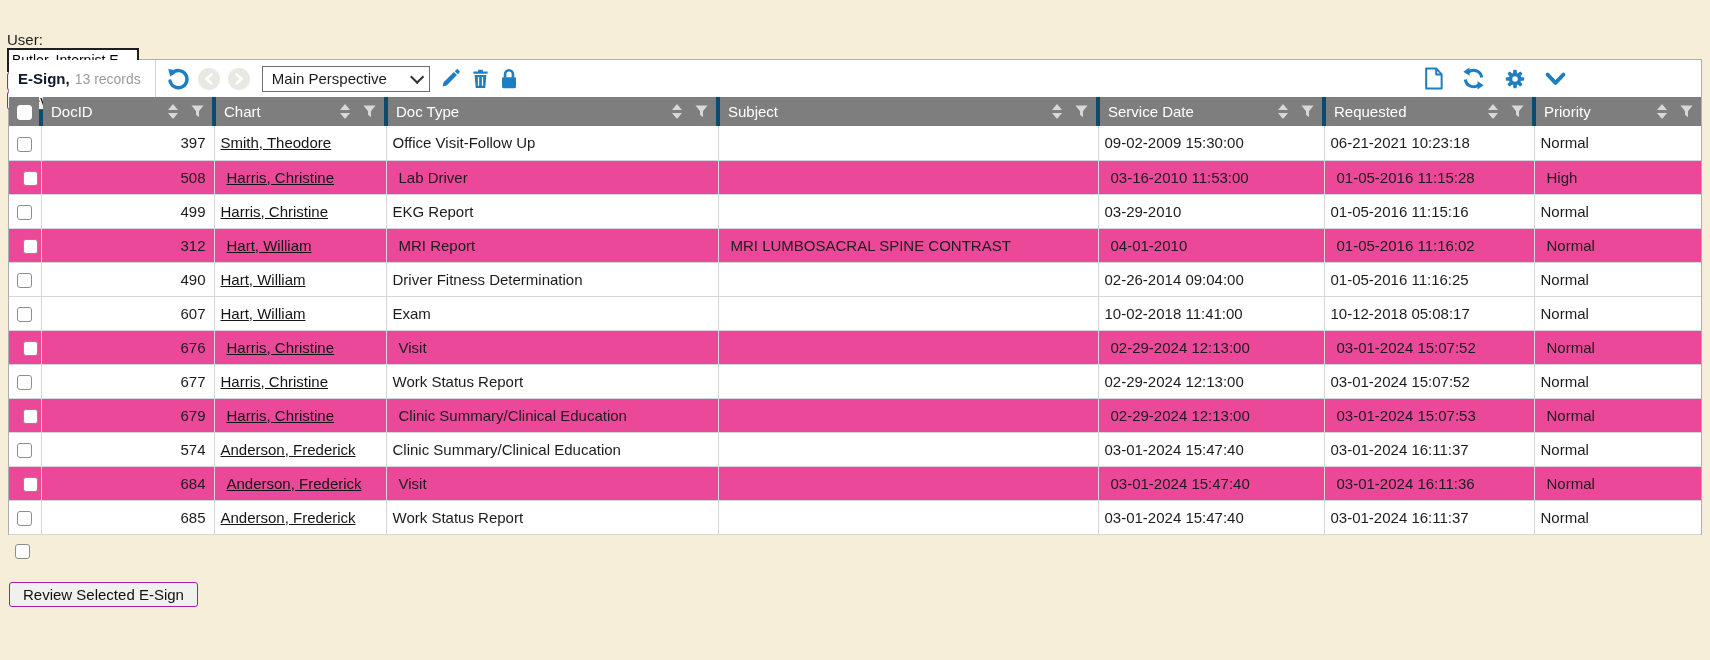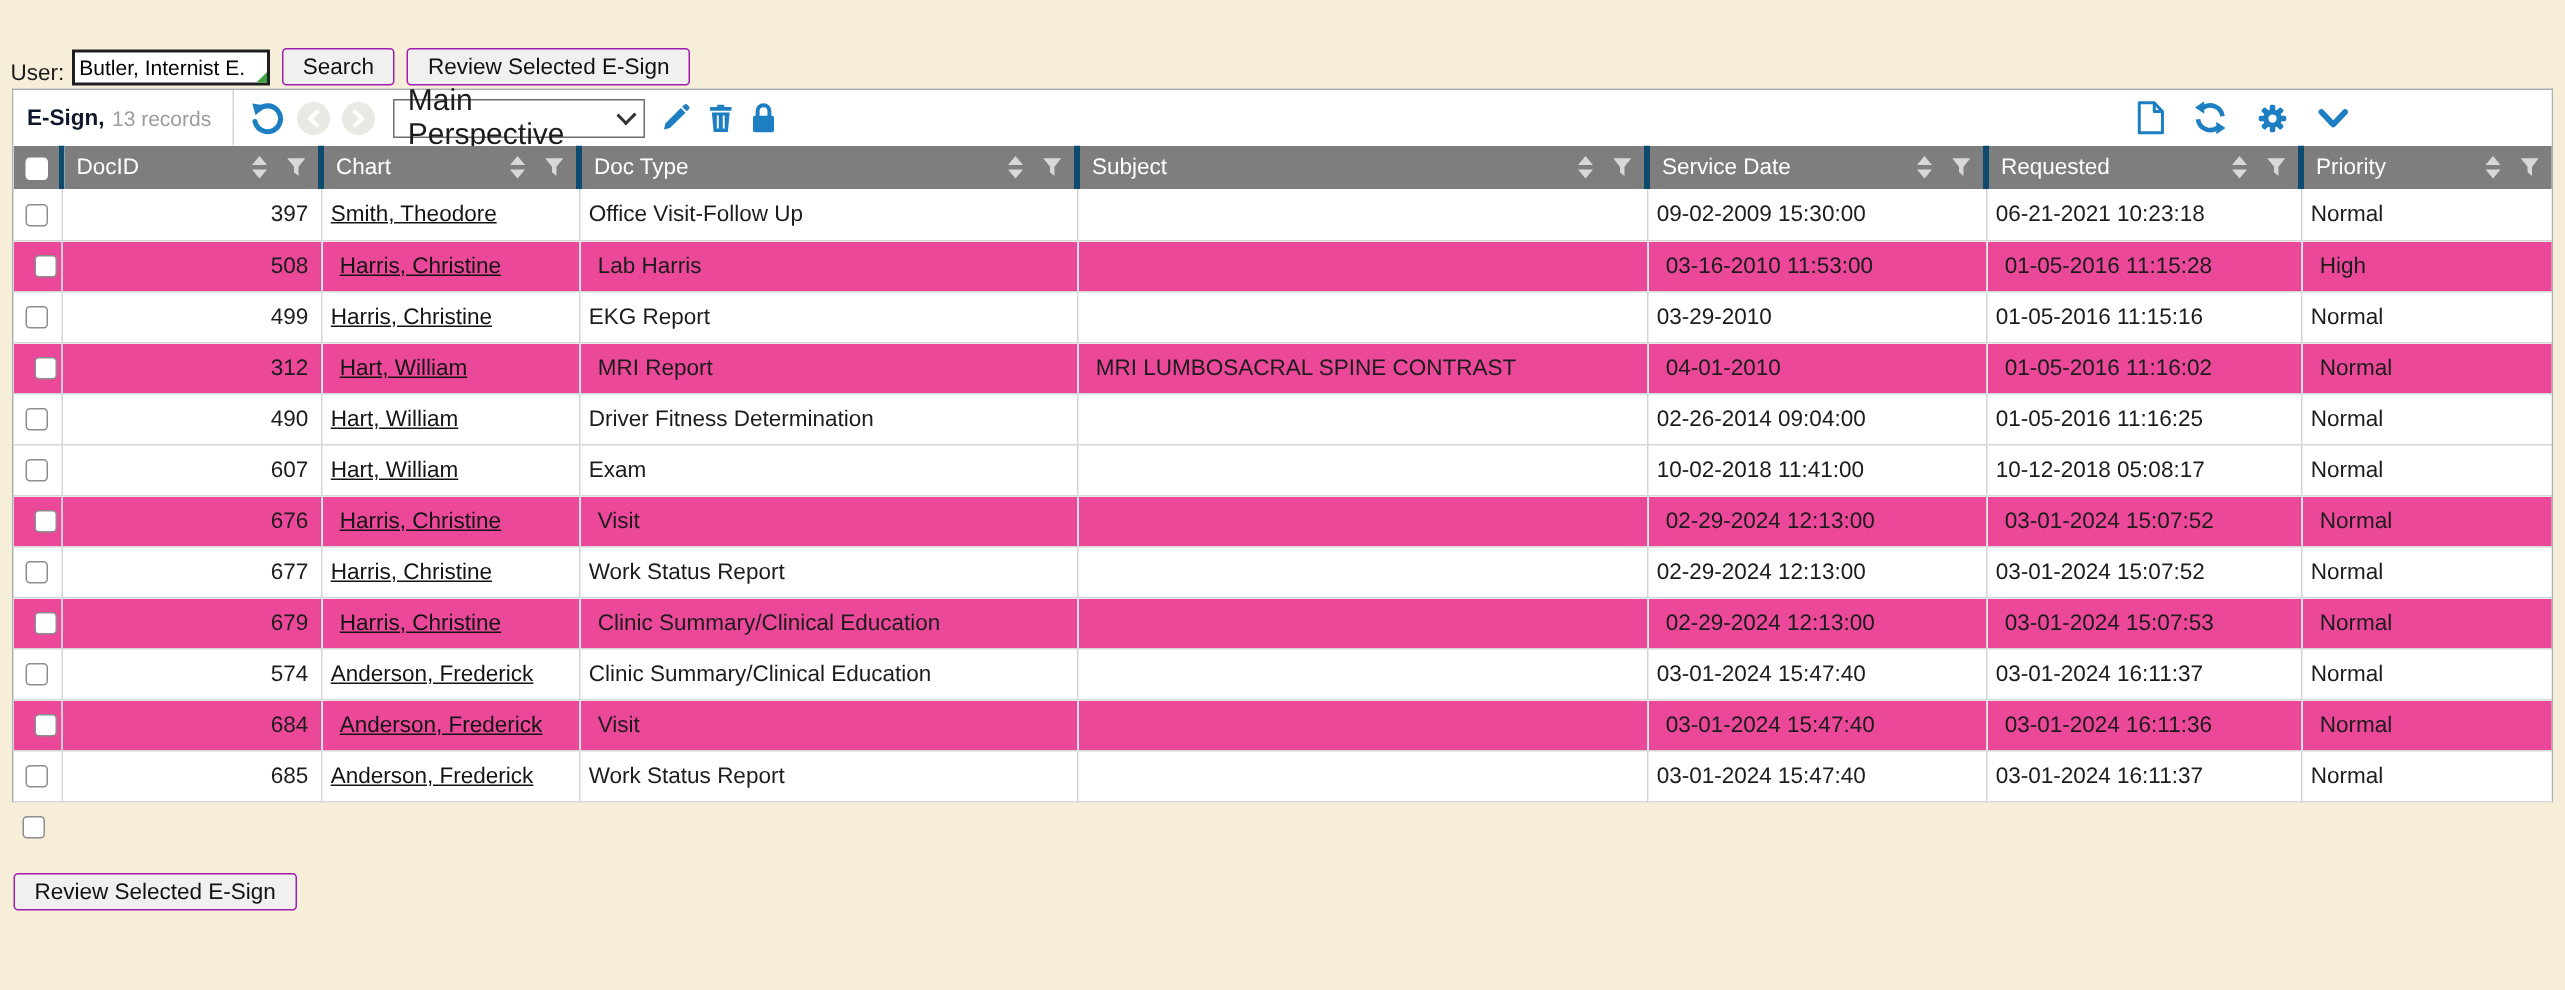--- a/index.html
+++ b/index.html
@@ -4,21 +4,21 @@
 <style>
   html,body{margin:0;padding:0;}
   body{
     width:1710px;height:660px;overflow:hidden;
     background:#f6eed9;
     font-family:"Liberation Sans","DejaVu Sans",sans-serif;
     color:#1c1c1c;
     -webkit-font-smoothing:antialiased;
   }
   
-  .user-bar{display:flex;align-items:flex-end;margin:31px 0 0 7px;height:26px;}
+  .user-bar{display:flex;align-items:flex-start;margin:31px 0 0 7px;height:26px;flex-direction:column;}
   .user-label{font-size:15px;margin-right:5px;}
   .user-input-wrap{position:relative;display:inline-block;margin-right:8px;}
   .user-input{
     width:122px;height:20px;border:2px solid #1f1f1f;background:#fff;
     font-family:inherit;font-size:14px;padding:0 3px;border-radius:0;outline:none;
   }
   .green-corner{
     position:absolute;right:2px;bottom:2px;width:0;height:0;
     border-left:7px solid transparent;border-bottom:7px solid #3fa33f;
   }
@@ -34,21 +34,21 @@
   .grid-records{font-size:14px;color:#9c9c9c;margin-left:5px;}
   .tb-sep{width:1px;height:37px;background:#d4d4d4;margin-left:14px;}
   .tb-icon{display:inline-flex;align-items:center;justify-content:center;margin-left:10px;cursor:pointer;}
   .nav-circle{
     width:22px;height:22px;border-radius:50%;background:#e9e9e4;
     display:inline-flex;align-items:center;justify-content:center;margin-left:8px;
   }
   .perspective{
     display:inline-flex;align-items:center;justify-content:space-between;
     width:168px;height:26px;border:1px solid #6d6d6d;background:#fff;
-    margin-left:12px;padding:0 9px;font-size:20px;cursor:pointer;box-sizing:border-box;
+    margin-left:12px;padding:0 9px;font-size:15px;cursor:pointer;box-sizing:border-box;
   }
   .sel-chevron{width:8px;height:8px;border-right:2px solid #333;border-bottom:2px solid #333;
     transform:rotate(45deg) translateY(-3px);}
   .right-icons{position:absolute;right:135px;top:0;height:37px;display:flex;align-items:center;}
   .right-icons .tb-icon{margin-left:19px;}
   
   table.grid{border-collapse:collapse;table-layout:fixed;width:100%;}
   .grid th{
     background:#7e7e7e;color:#fff;font-weight:normal;font-size:15px;text-align:left;
     height:29px;padding:0 8px;border-right:4px solid #0c4a6e;position:relative;box-sizing:border-box;
@@ -314,21 +314,21 @@
     <td>Normal</td>
   </tr>
         <tr class="alt">
     <td class="cb-cell">
       <input type="checkbox" class="cb" style="">
     </td>
     <td class="cell-docid">508</td>
     <td>
       <a href="#" class="chart-link">Harris, Christine</a>
     </td>
-    <td>Lab Harris</td>
+    <td>Lab Driver</td>
     <td></td>
     <td>03-16-2010 11:53:00</td>
     <td>01-05-2016 11:15:28</td>
     <td>High</td>
   </tr>
         <tr>
     <td class="cb-cell">
       <input type="checkbox" class="cb" style="">
     </td>
     <td class="cell-docid">499</td>

